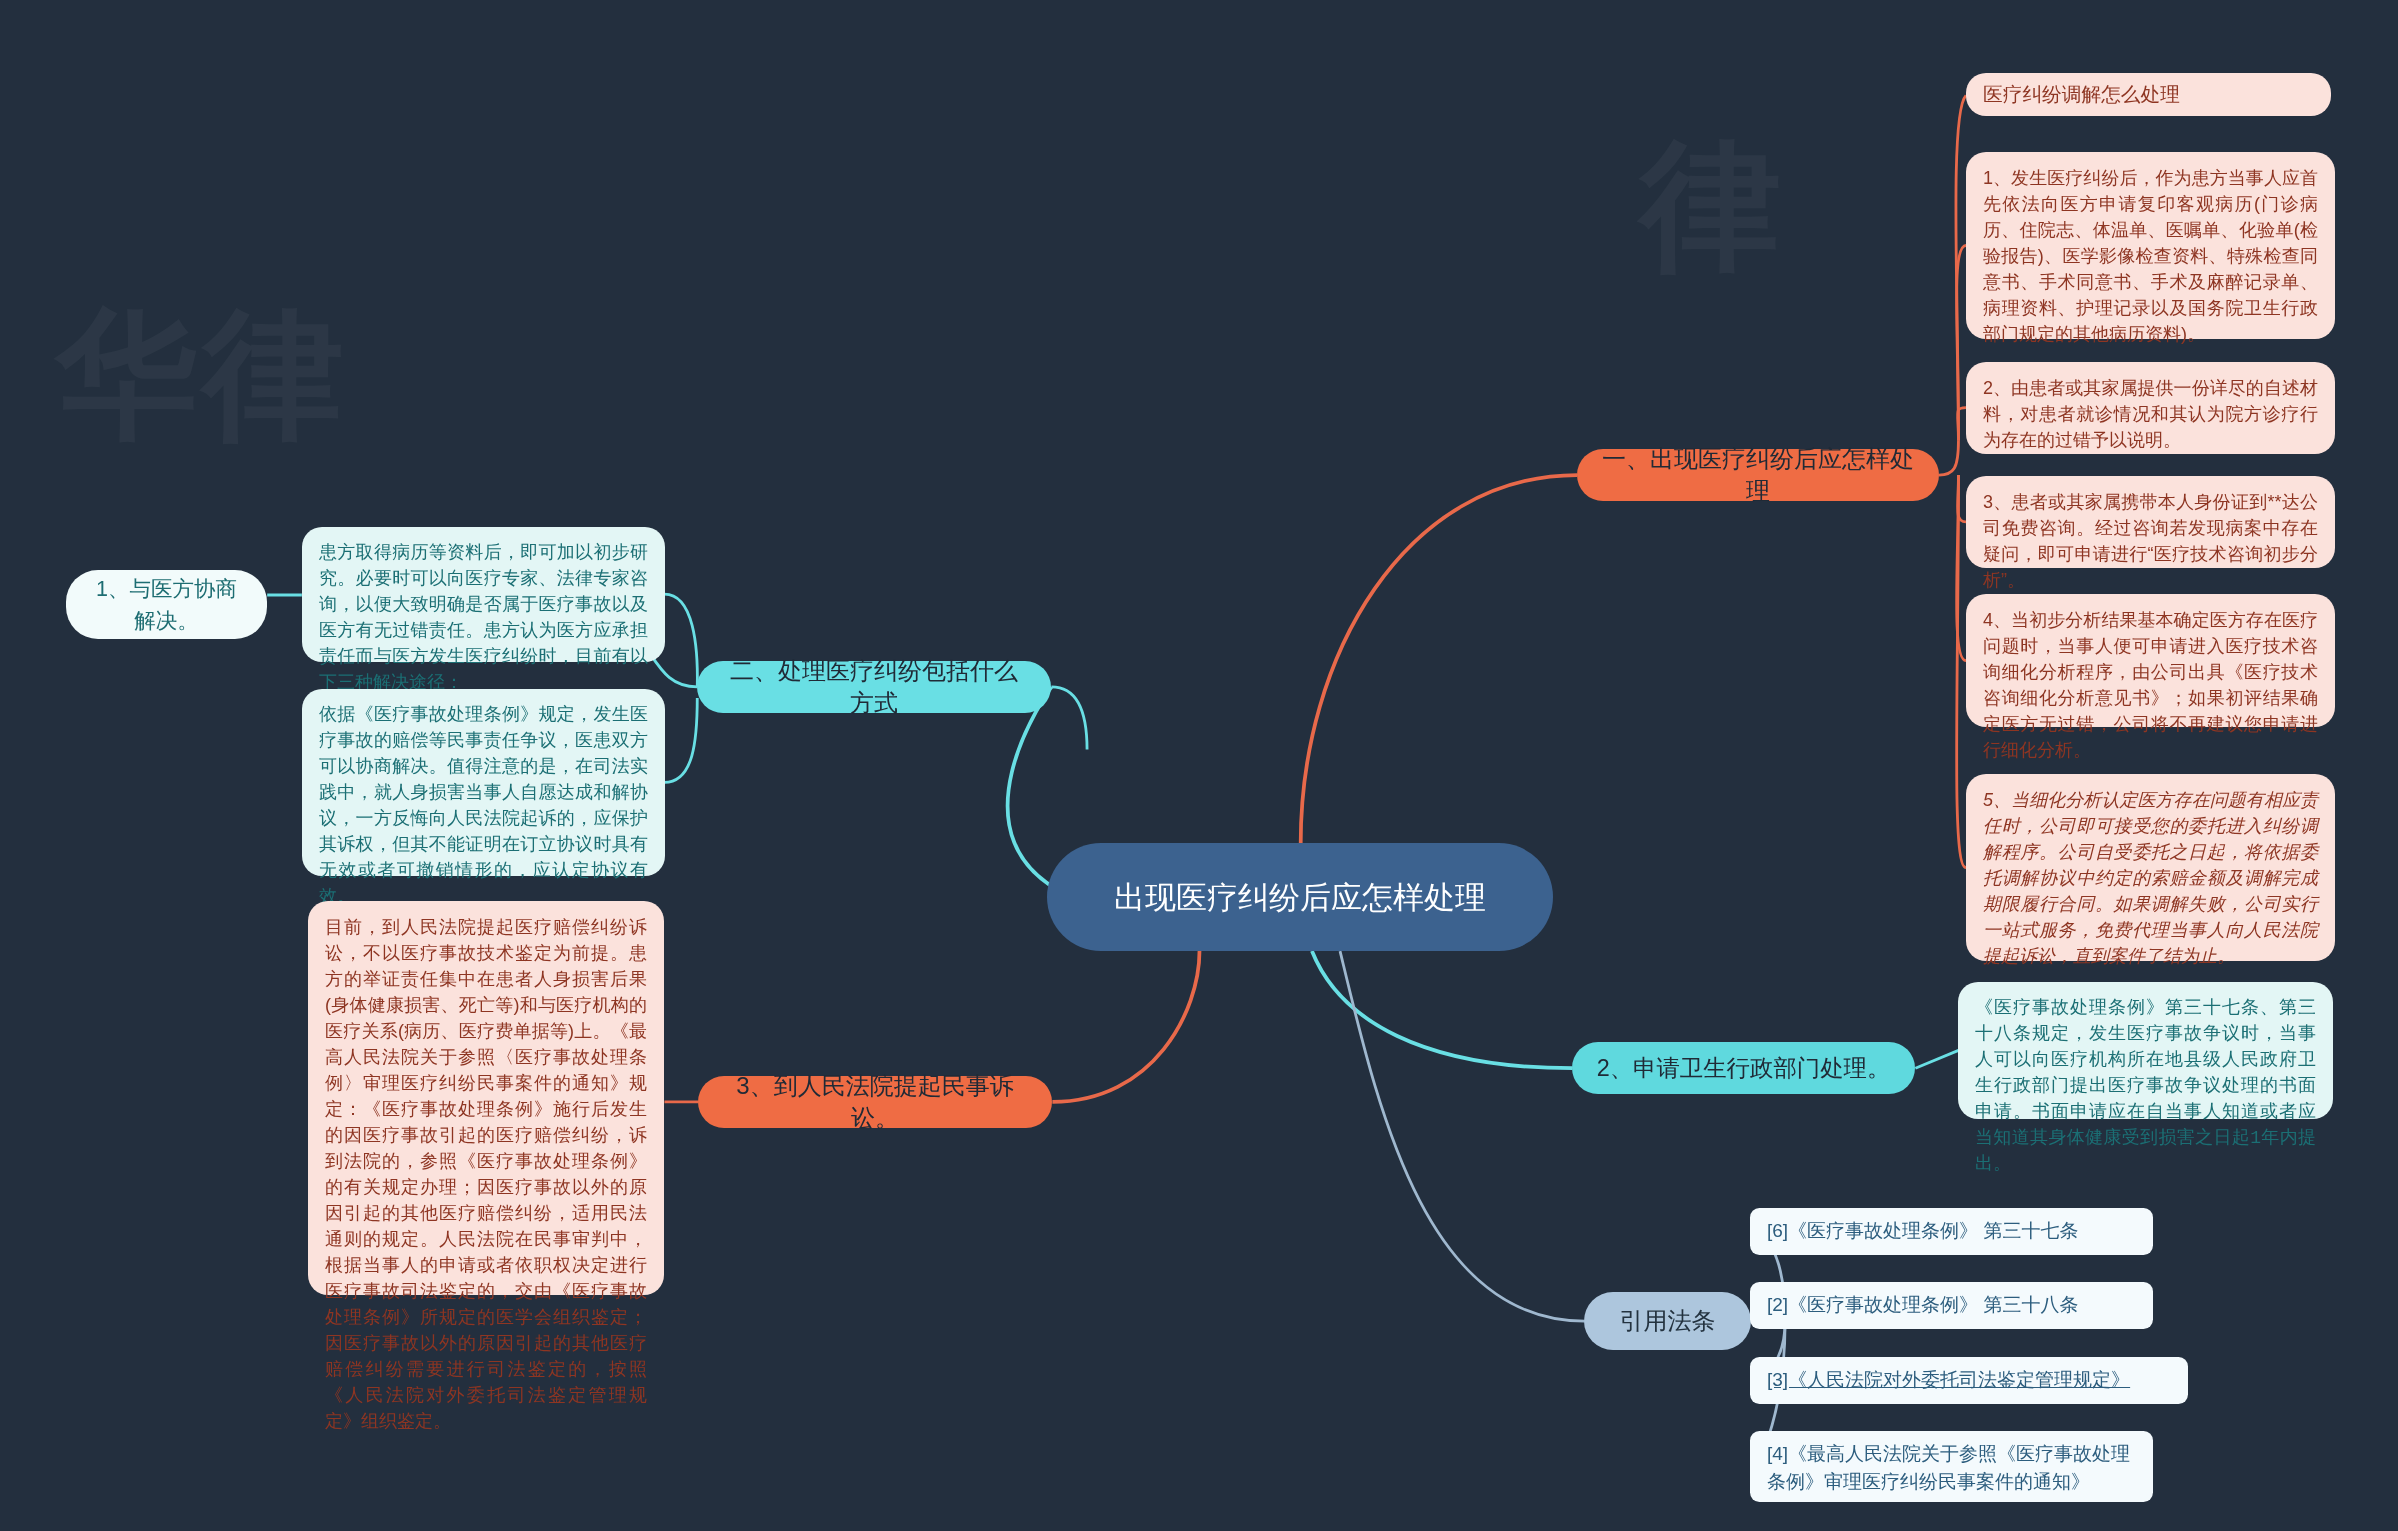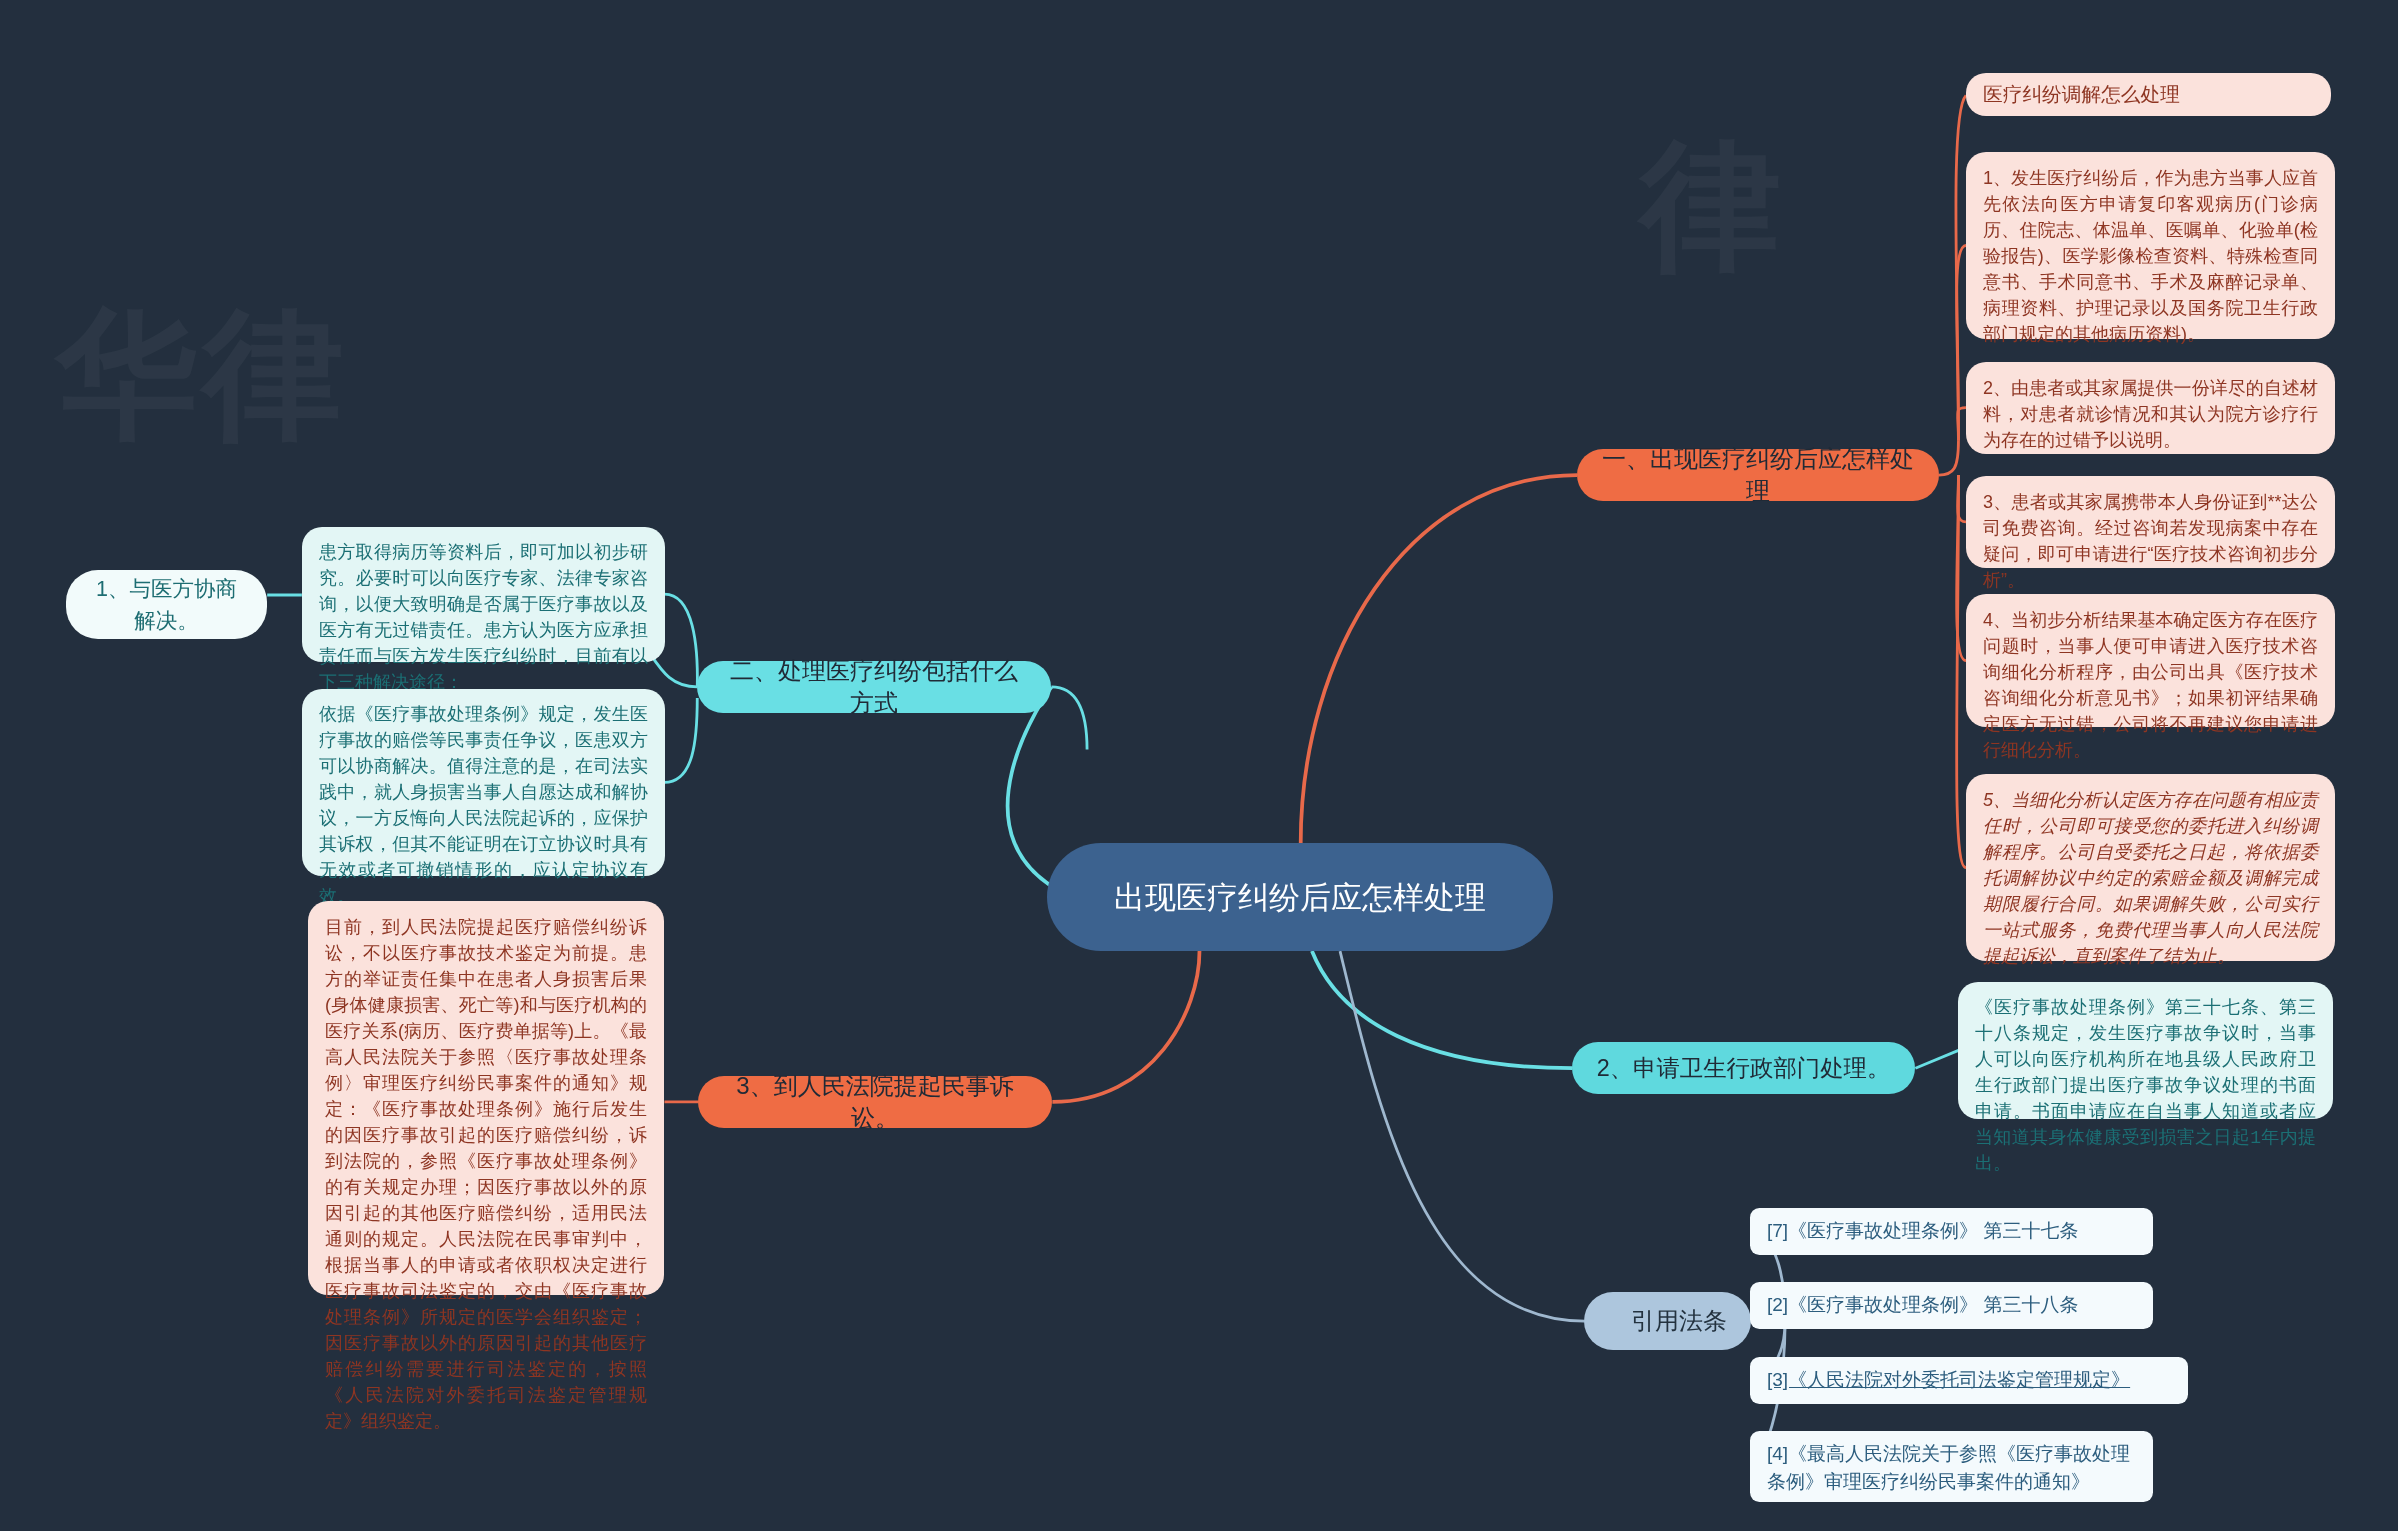--- a/index.html
+++ b/index.html
@@ -29,21 +29,21 @@
     border-radius:32px;
     display:flex;align-items:center;justify-content:center;
     text-align:center;padding:0 24px;
     font-size:24px;line-height:32px;
     color:#202a36;
   }
   .pill.orange{background:#ef6c44;}
   .pill.cyan{background:#69dfe4;}
   .pill.cyan-dark{background:#5fd9de;}
   .pill.white{background:#f2fbfb;color:#1d6d72;}
-  .pill.steel{background:#adc6dd;color:#23323f;justify-content:flex-end;}
+  .pill.steel{background:#adc6dd;color:#23323f;}
 
   .b-orange1{left:1577px;top:449px;width:362px;height:52px;}
   .b-cyan1  {left:697px;top:661px;width:354px;height:52px;}
   .b-orange3{left:698px;top:1076px;width:354px;height:52px;}
   .b-leaf1  {left:66px;top:570px;width:201px;height:69px;font-size:21.5px;}
   .b-cyan2  {left:1572px;top:1042px;width:343px;height:52px;font-size:23.4px;}
   .b-cite   {left:1584px;top:1292px;width:167px;height:58px;font-size:24px;}
 
   
   .card{
@@ -191,21 +191,21 @@
   </div>
   <div class="node card peach c-l3">
     <span>目前，到人民法院提起医疗赔偿纠纷诉讼，不以医疗事故技术鉴定为前提。患方的举证责任集中在患者人身损害后果(身体健康损害、死亡等)和与医疗机构的医疗关系(病历、医疗费单据等)上。《最高人民法院关于参照〈医疗事故处理条例〉审理医疗纠纷民事案件的通知》规定：《医疗事故处理条例》施行后发生的因医疗事故引起的医疗赔偿纠纷，诉到法院的，参照《医疗事故处理条例》的有关规定办理；因医疗事故以外的原因引起的其他医疗赔偿纠纷，适用民法通则的规定。人民法院在民事审判中，根据当事人的申请或者依职权决定进行医疗事故司法鉴定的，交由《医疗事故处理条例》所规定的医学会组织鉴定；因医疗事故以外的原因引起的其他医疗赔偿纠纷需要进行司法鉴定的，按照《人民法院对外委托司法鉴定管理规定》组织鉴定。</span>
   </div>
 
   <div class="node card mint c-r2">
     <span>《医疗事故处理条例》第三十七条、第三十八条规定，发生医疗事故争议时，当事人可以向医疗机构所在地县级人民政府卫生行政部门提出医疗事故争议处理的书面申请。书面申请应在自当事人知道或者应当知道其身体健康受到损害之日起1年内提出。</span>
   </div>
 
   <div class="node cite cite1">
-    <span>[7]《医疗事故处理条例》 第三十七条</span>
+    <span>[6]《医疗事故处理条例》 第三十七条</span>
   </div>
   <div class="node cite cite2">
     <span>[2]《医疗事故处理条例》 第三十八条</span>
   </div>
   <div class="node cite cite3">
     <span>[3]《人民法院对外委托司法鉴定管理规定》</span>
   </div>
   <div class="node cite cite4">
     <span>[4]《最高人民法院关于参照《医疗事故处理条例》审理医疗纠纷民事案件的通知》</span>
   </div>

